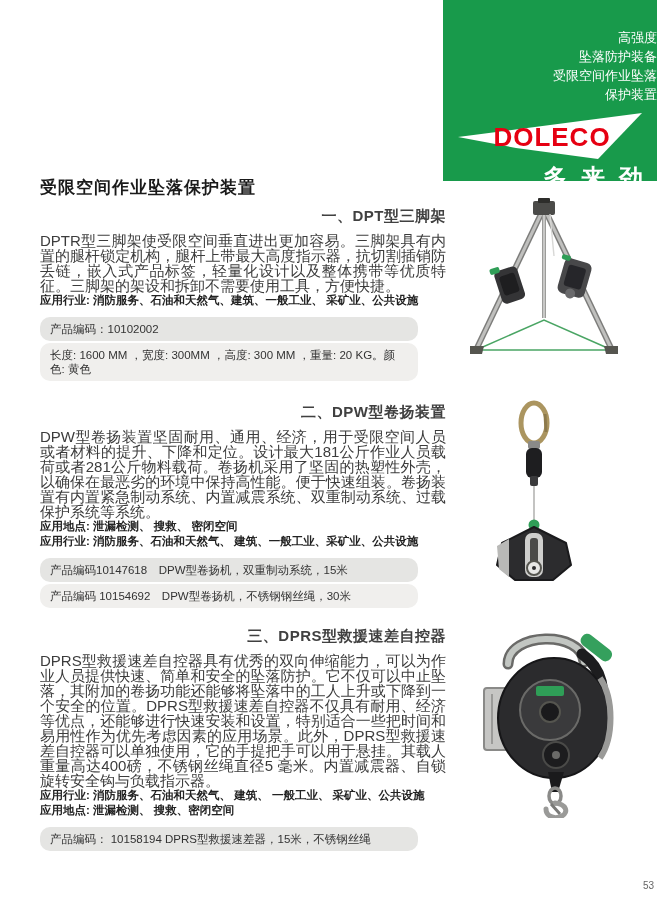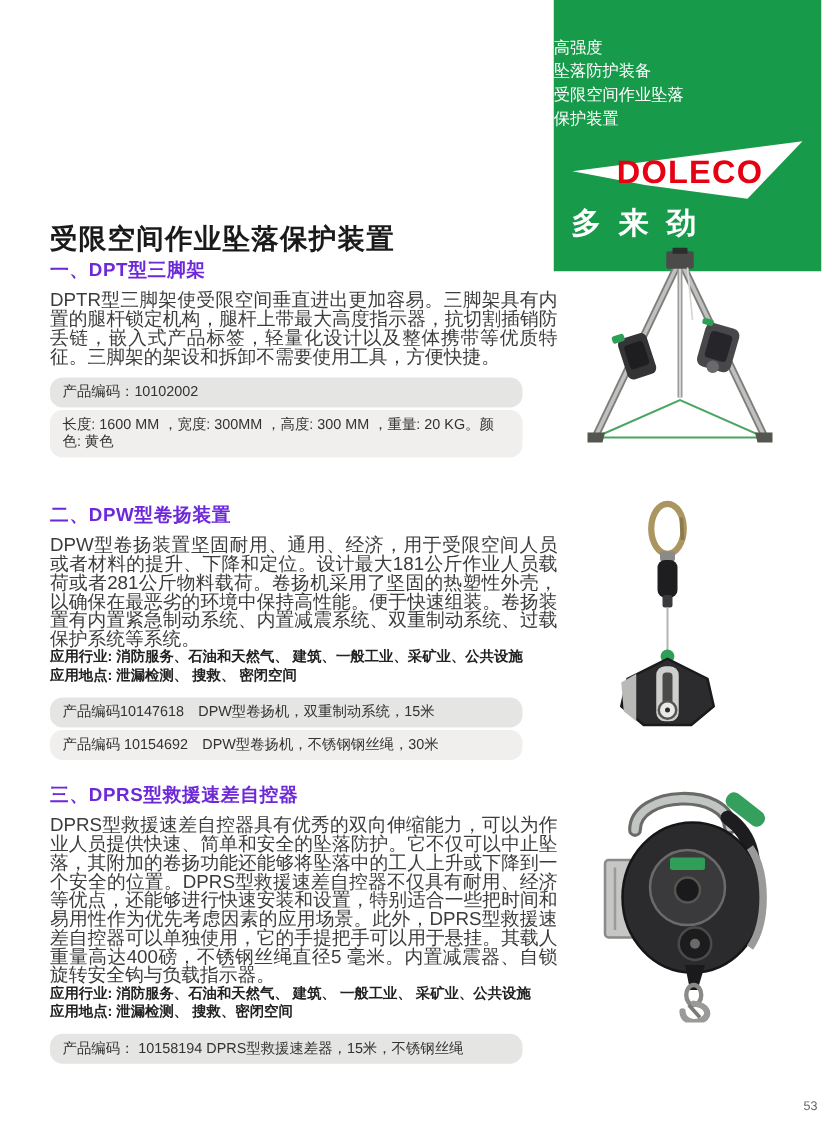--- a/index.html
+++ b/index.html
@@ -13,46 +13,46 @@
   .page {
     position: absolute; left: 0; top: 0;
     width: 670px; height: 915px;
     background: #ffffff;
     overflow: hidden;
   }
 
   
   .badge {
     position: absolute; left: 443px; top: 0;
-    width: 214px; height: 217px;
+    width: 214px; height: 181px;
     background: #189a4b;
     color: #ffffff;
-    text-align: left;
+    text-align: right;
   }
   .badge-lines { padding-top: 28px; font-size: 13px; line-height: 19px; font-weight: 500; }
   .badge-logo { display: block; margin: 6px auto 0 auto; }
   .badge-cn {
     font-size: 24px; font-weight: bold;
     letter-spacing: 14px; padding-left: 14px;
     margin-top: 0px;
   }
 
   
   .main-title {
     position: absolute; left: 40px; top: 176px;
-    font-size: 22px; font-weight: bold; color: #1a1a1a;
+    font-size: 17px; font-weight: bold; color: #1a1a1a;
     letter-spacing: 1px;
   }
   .section { position: absolute; left: 40px; width: 406px; }
   .sec1 { top: 207px; }
   .sec2 { top: 403px; }
   .sec3 { top: 627px; }
   .sec-heading {
-    font-size: 15px; font-weight: bold; color: #6d28d9;
-    letter-spacing: 0.5px; margin-bottom: 7px;
+    font-size: 15px; font-weight: bold; color: #404040;
+    letter-spacing: 0.5px; margin-bottom: 7px; text-align: right;
   }
   .sec-desc {
     font-size: 15px; line-height: 15px; color: #3c3c3c;
     text-align: justify;
   }
   .app-line {
     font-size: 11.5px; line-height: 15px; font-weight: bold; color: #222222;
   }
   .spec-table { margin-top: 9px; width: 378px; }
   .spec-row {
@@ -92,20 +92,21 @@
       <text x="96" y="36" text-anchor="middle" font-size="26" font-weight="bold" fill="#e60012" letter-spacing="1">DOLECO</text>
     </svg>
     <div class="badge-cn">多来劲</div>
   </div>
 
   <div class="main-title">受限空间作业坠落保护装置</div>
 
   <div class="section sec1">
     <div class="sec-heading">一、DPT型三脚架</div>
     <div class="sec-desc">DPTR型三脚架使受限空间垂直进出更加容易。三脚架具有内置的腿杆锁定机构，腿杆上带最大高度指示器，抗切割插销防丢链，嵌入式产品标签，轻量化设计以及整体携带等优质特征。三脚架的架设和拆卸不需要使用工具，方便快捷。</div>
+    <div class="app-line">应用行业: 消防服务、石油和天然气、建筑、一般工业、 采矿业、公共设施</div>
     <div class="spec-table">
       <div class="spec-row dark">产品编码：10102002</div>
       <div class="spec-row">长度: 1600 MM ，宽度: 300MM ，高度: 300 MM ，重量: 20 KG。颜色: 黄色</div>
     </div>
   </div>
 
   <div class="fig fig1">
     <svg width="192" height="172" viewBox="0 0 192 172">
 
       <polyline points="28,152 96,122 164,152 28,152" fill="none" stroke="#4aa564" stroke-width="1.6"></polyline>
@@ -136,22 +137,22 @@
       </g>
 
       <polygon points="22,148 36,148 34,156 22,156" fill="#55554f"></polygon>
       <polygon points="156,148 170,148 170,156 158,156" fill="#55554f"></polygon>
     </svg>
   </div>
 
   <div class="section sec2">
     <div class="sec-heading">二、DPW型卷扬装置</div>
     <div class="sec-desc">DPW型卷扬装置坚固耐用、通用、经济，用于受限空间人员或者材料的提升、下降和定位。设计最大181公斤作业人员载荷或者281公斤物料载荷。卷扬机采用了坚固的热塑性外壳，以确保在最恶劣的环境中保持高性能。便于快速组装。卷扬装置有内置紧急制动系统、内置减震系统、双重制动系统、过载保护系统等系统。</div>
+    <div class="app-line">应用地点: 泄漏检测、 搜救、 密闭空间</div>
     <div class="app-line">应用行业: 消防服务、石油和天然气、 建筑、一般工业、采矿业、公共设施</div>
-    <div class="app-line">应用地点: 泄漏检测、 搜救、 密闭空间</div>
     <div class="spec-table">
       <div class="spec-row dark">产品编码10147618　DPW型卷扬机，双重制动系统，15米</div>
       <div class="spec-row">产品编码 10154692　DPW型卷扬机，不锈钢钢丝绳，30米</div>
     </div>
   </div>
 
   <div class="fig fig2">
     <svg width="155" height="186" viewBox="0 0 155 186">
 
       <ellipse cx="72" cy="27" rx="13" ry="20" fill="none" stroke="#ab9560" stroke-width="5"></ellipse>

